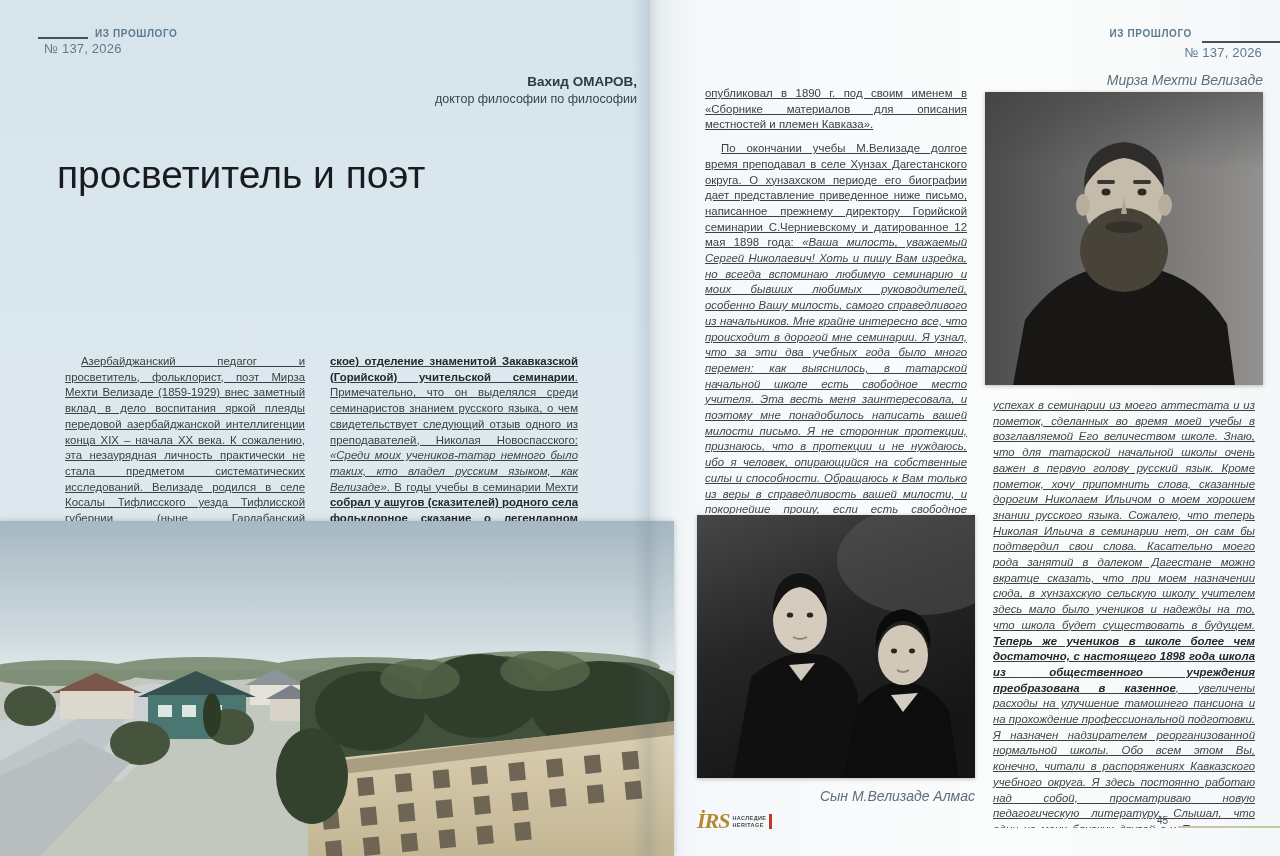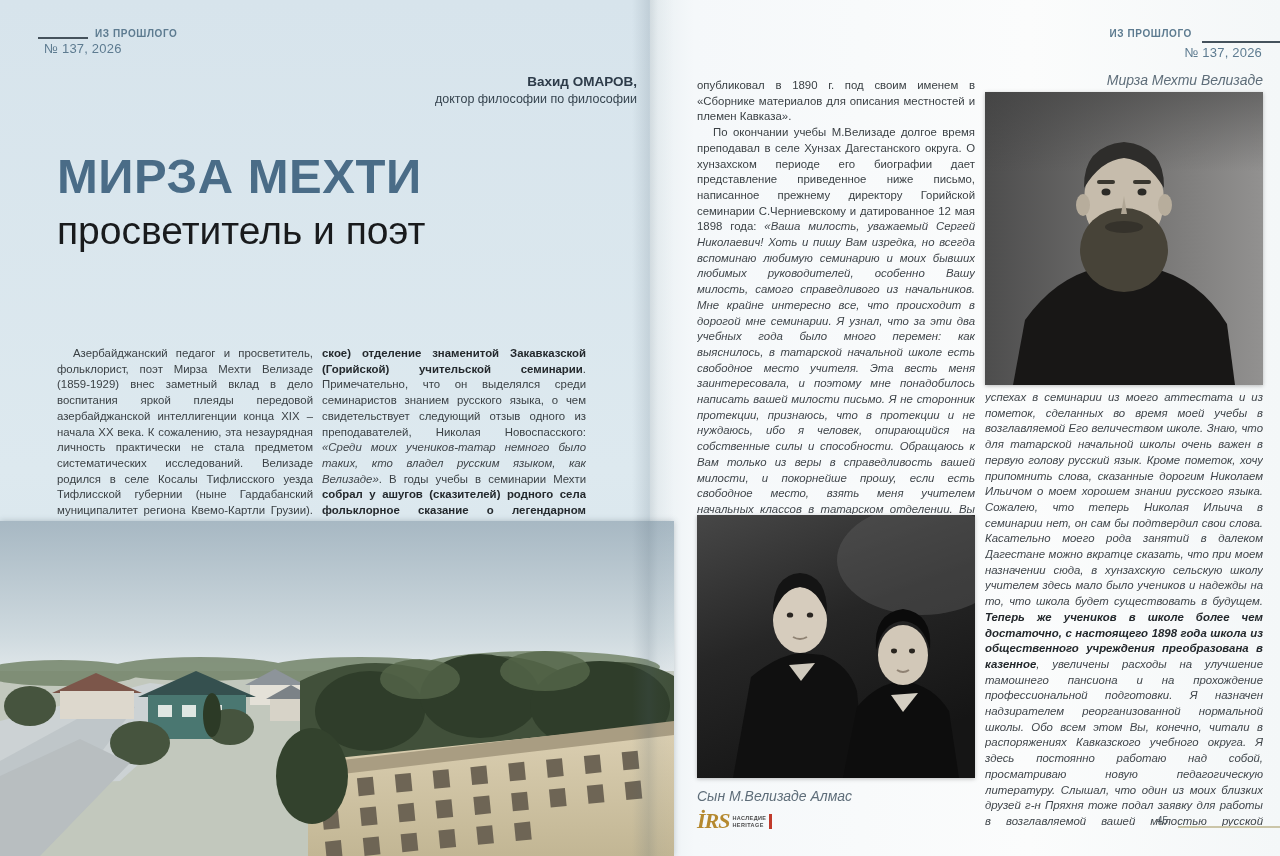--- a/index.html
+++ b/index.html
@@ -34,38 +34,38 @@
   .author{position:absolute;right:13px;top:74px;text-align:right;color:#2d3b49;}
   .author-name{font-size:13.5px;font-weight:700;}
   .author-role{font-size:12.5px;margin-top:3px;color:#36444f;}
   
   .title{position:absolute;left:57px;top:148px;margin:0;}
   .title .t1{display:block;font-size:49px;line-height:56px;font-weight:800;color:#4a6c87;letter-spacing:0.5px;}
   .title .t2{display:block;font-size:39px;line-height:50px;font-weight:500;color:#191b1d;margin-top:2px;}
   
   .bodycol{position:absolute;font-size:11.4px;line-height:15.7px;color:#3b4145;
     text-align:justify;overflow:hidden;hyphens:auto;-webkit-hyphens:auto;}
-  .bodycol p{margin:0;}
+  .bodycol p{margin:8px;text-decoration:underline;}
   .indent{text-indent:16px;}
   .b{font-weight:700;color:#23282c;}
   .i{font-style:italic;color:#40464b;}
   .bi{font-weight:700;font-style:italic;color:#23282c;}
   .col-l1{left:57px;top:346px;width:256px;height:176px;}
   .col-l2{left:322px;top:346px;width:264px;height:176px;}
   .col-r1{left:47px;top:78px;width:278px;height:436px;}
   .col-r2{left:335px;top:390px;width:278px;height:438px;}
   
   figure{margin:0;padding:0;}
   .fig-village{position:absolute;left:0;top:521px;width:674px;height:335px;z-index:4;box-shadow:0 0 6px rgba(40,60,70,0.25);}
   .fig-portrait{position:absolute;left:335px;top:92px;width:278px;height:293px;box-shadow:0 1px 4px rgba(0,0,0,0.25);}
   .fig-sons{position:absolute;left:47px;top:515px;width:278px;height:263px;box-shadow:0 1px 4px rgba(0,0,0,0.25);}
   figure svg{display:block;width:100%;height:100%;}
   .caption{position:absolute;font-size:14px;font-style:italic;color:#5e6d79;}
   .cap-portrait{left:335px;top:72px;width:278px;text-align:right;}
-  .cap-sons{left:47px;top:788px;width:278px;text-align:left;}
+  .cap-sons{left:47px;top:788px;width:278px;text-align:right;}
   
   .pagenum{position:absolute;left:478px;top:815px;width:40px;font-size:10px;color:#46525b;text-align:right;}
   .footer-rule{position:absolute;left:528px;top:826px;width:102px;height:1.5px;background:#cbc5a8;}
   .logo{position:absolute;left:47px;top:810px;display:flex;align-items:center;gap:3px;}
   .logo-main{font-family:"Liberation Serif","DejaVu Serif",serif;font-weight:700;font-style:italic;
     font-size:22px;line-height:22px;color:#b5892f;letter-spacing:-1px;}
   .logo-stack{display:flex;flex-direction:column;justify-content:center;gap:1px;}
   .logo-stack span{font-size:5.5px;line-height:6px;font-weight:700;color:#4a4a4a;letter-spacing:0.4px;}
   .logo-bar{width:3px;height:15px;background:#c03a2b;}
 </style>
@@ -78,21 +78,20 @@
     <div class="hdr-rule hdr-rule-left"></div>
     <span class="issue issue-left">№ 137, 2026</span>
     <span class="rubric rubric-left">ИЗ ПРОШЛОГО</span>
 
     <div class="author">
       <div class="author-name">Вахид ОМАРОВ,</div>
       <div class="author-role">доктор философии по философии</div>
     </div>
 
     <h1 class="title">
-      <span class="t1">МИРЗА МЕХТИ</span>
       <span class="t2">просветитель и поэт</span>
     </h1>
 
     <div class="bodycol col-l1">
       <p class="indent"><span>Азербайджанский педагог и просветитель, фольклорист, поэт Мирза Мехти Велизаде (1859-1929) внес заметный вклад в дело воспитания яркой плеяды передовой азербайджанской интеллигенции конца XIX – начала XX века. К сожалению, эта незаурядная личность практически не стала предметом систематических исследований. Велизаде родился в селе Косалы Тифлисского уезда Тифлисской губернии (ныне Гардабанский муниципалитет региона Квемо-Картли Грузии). </span><span class="b">В 1889 году окончил татарское (азербайджан-</span></p>
     </div>
 
     <div class="bodycol col-l2">
       <p><span class="b">ское) отделение знаменитой Закавказской (Горийской) учительской семинарии</span><span>. Примечательно, что он выделялся среди семинаристов знанием русского языка, о чем свидетельствует следующий отзыв одного из преподавателей, Николая Новоспасского: </span><span class="i">«Среди моих учеников-татар немного было таких, кто владел русским языком, как Велизаде»</span><span>. В годы учебы в семинарии Мехти </span><span class="b">собрал у ашугов (сказителей) родного села фольклорное сказание о легендарном народном герое Короглу </span><span>(«Кёр-оглы»), которое</span></p>
     </div>

